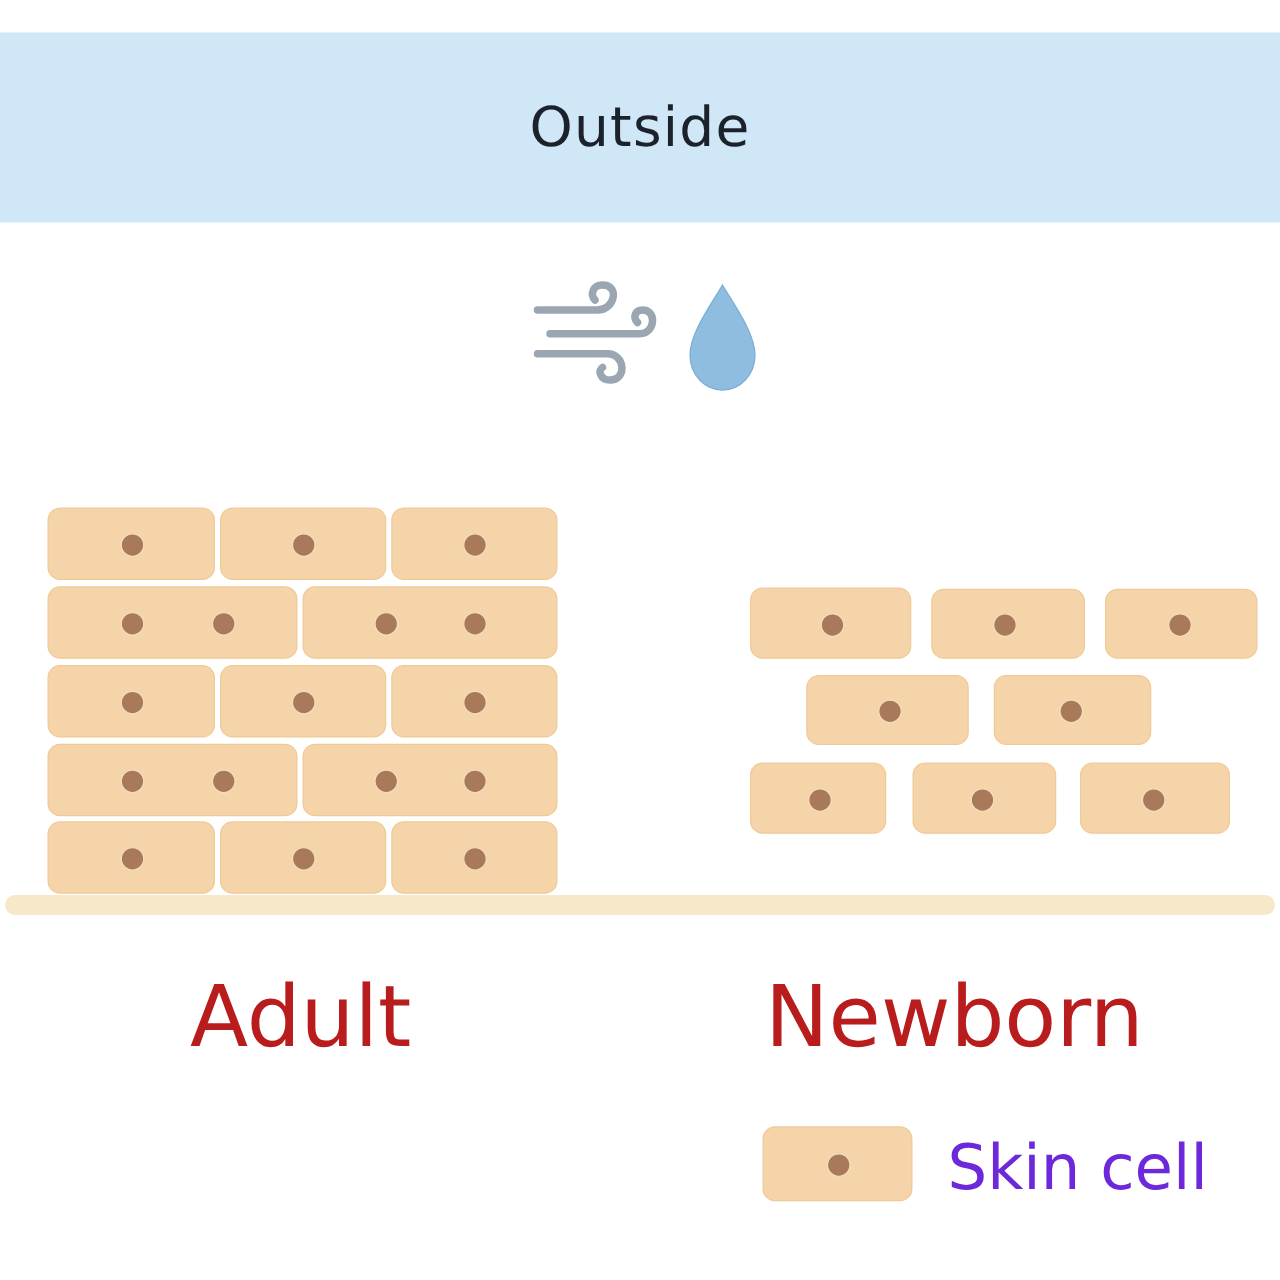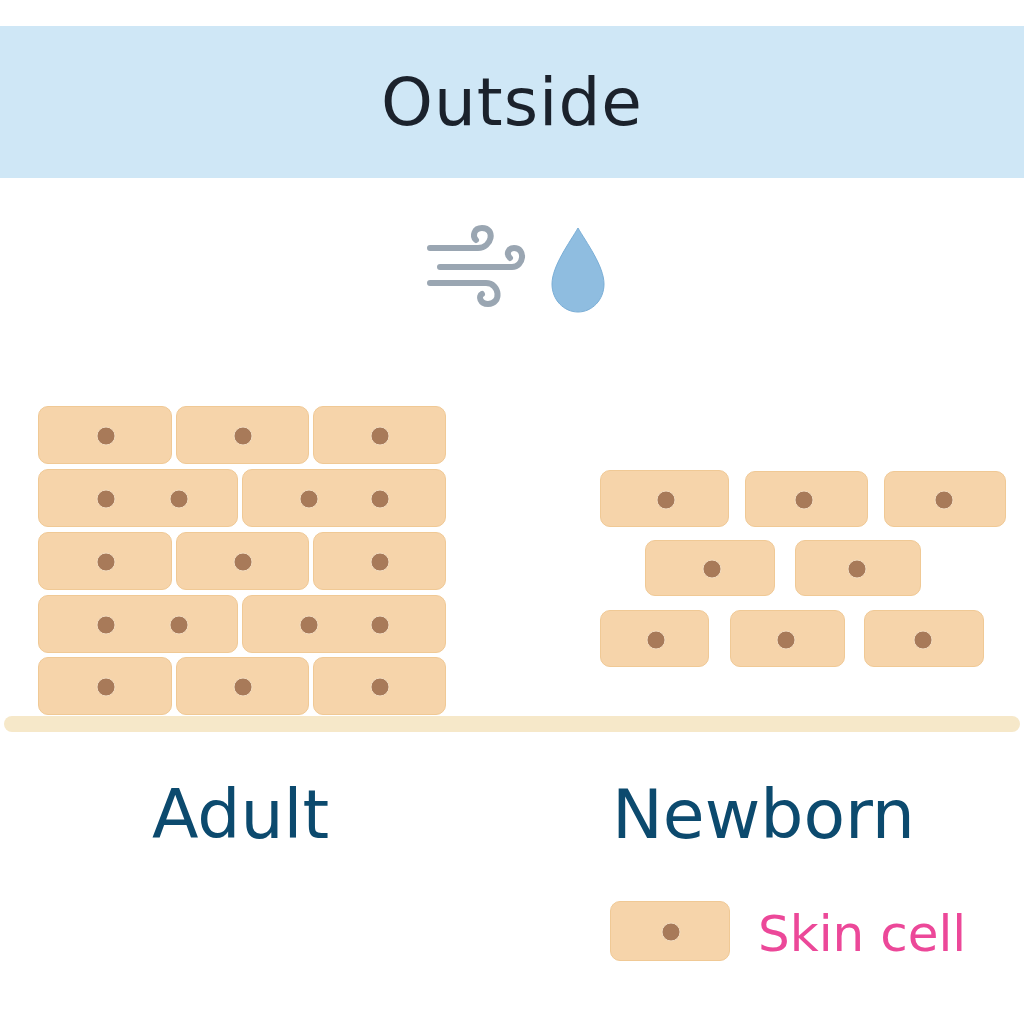--- a/index.html
+++ b/index.html
@@ -1,24 +1,24 @@
 <!DOCTYPE html>
 <html><head>
 <meta charset="utf-8">
 <style>
   html,body{margin:0;padding:0;background:#ffffff;}
   body{width:1024px;height:1024px;position:relative;overflow:hidden;font-family:"Liberation Sans",sans-serif;}
   .banner{position:absolute;left:0;top:26px;width:1024px;height:152px;background:#cfe7f6;display:flex;align-items:center;justify-content:center;}
-  .banner-title{font-size:66px;color:#1b222c;letter-spacing:1px;font-family:"DejaVu Sans",sans-serif;}
+  .banner-title{font-size:44px;color:#1b222c;letter-spacing:1px;font-family:"DejaVu Sans",sans-serif;}
   .icons{position:absolute;left:420px;top:222px;width:200px;height:95px;}
   .cell{position:absolute;background:#f6d4aa;border:1px solid #f0c995;border-radius:10px;box-sizing:border-box;}
   .nucleus{position:absolute;width:19px;height:19px;border-radius:50%;background:#a87a59;border:1px solid #f3dcc0;box-sizing:border-box;transform:translate(-50%,-50%);}
   .baseline{position:absolute;left:4px;top:716px;width:1016px;height:16px;background:#f6e8c9;border-radius:8px;}
-  .label{position:absolute;font-size:68px;color:#0c4a6e;font-family:"DejaVu Sans",sans-serif;}
-  .legend-text{position:absolute;font-size:50px;color:#ec4899;font-family:"DejaVu Sans",sans-serif;}
+  .label{position:absolute;font-size:68px;color:#b91c1c;font-family:"DejaVu Sans",sans-serif;}
+  .legend-text{position:absolute;font-size:50px;color:#6d28d9;font-family:"DejaVu Sans",sans-serif;}
 </style>
 </head>
 <body>
 
 <div class="banner">
   <span class="banner-title">Outside</span>
 </div>
 
 <div class="icons">
   <svg width="200" height="95" viewBox="0 0 200 95" style="position:absolute;left:0;top:0;">

